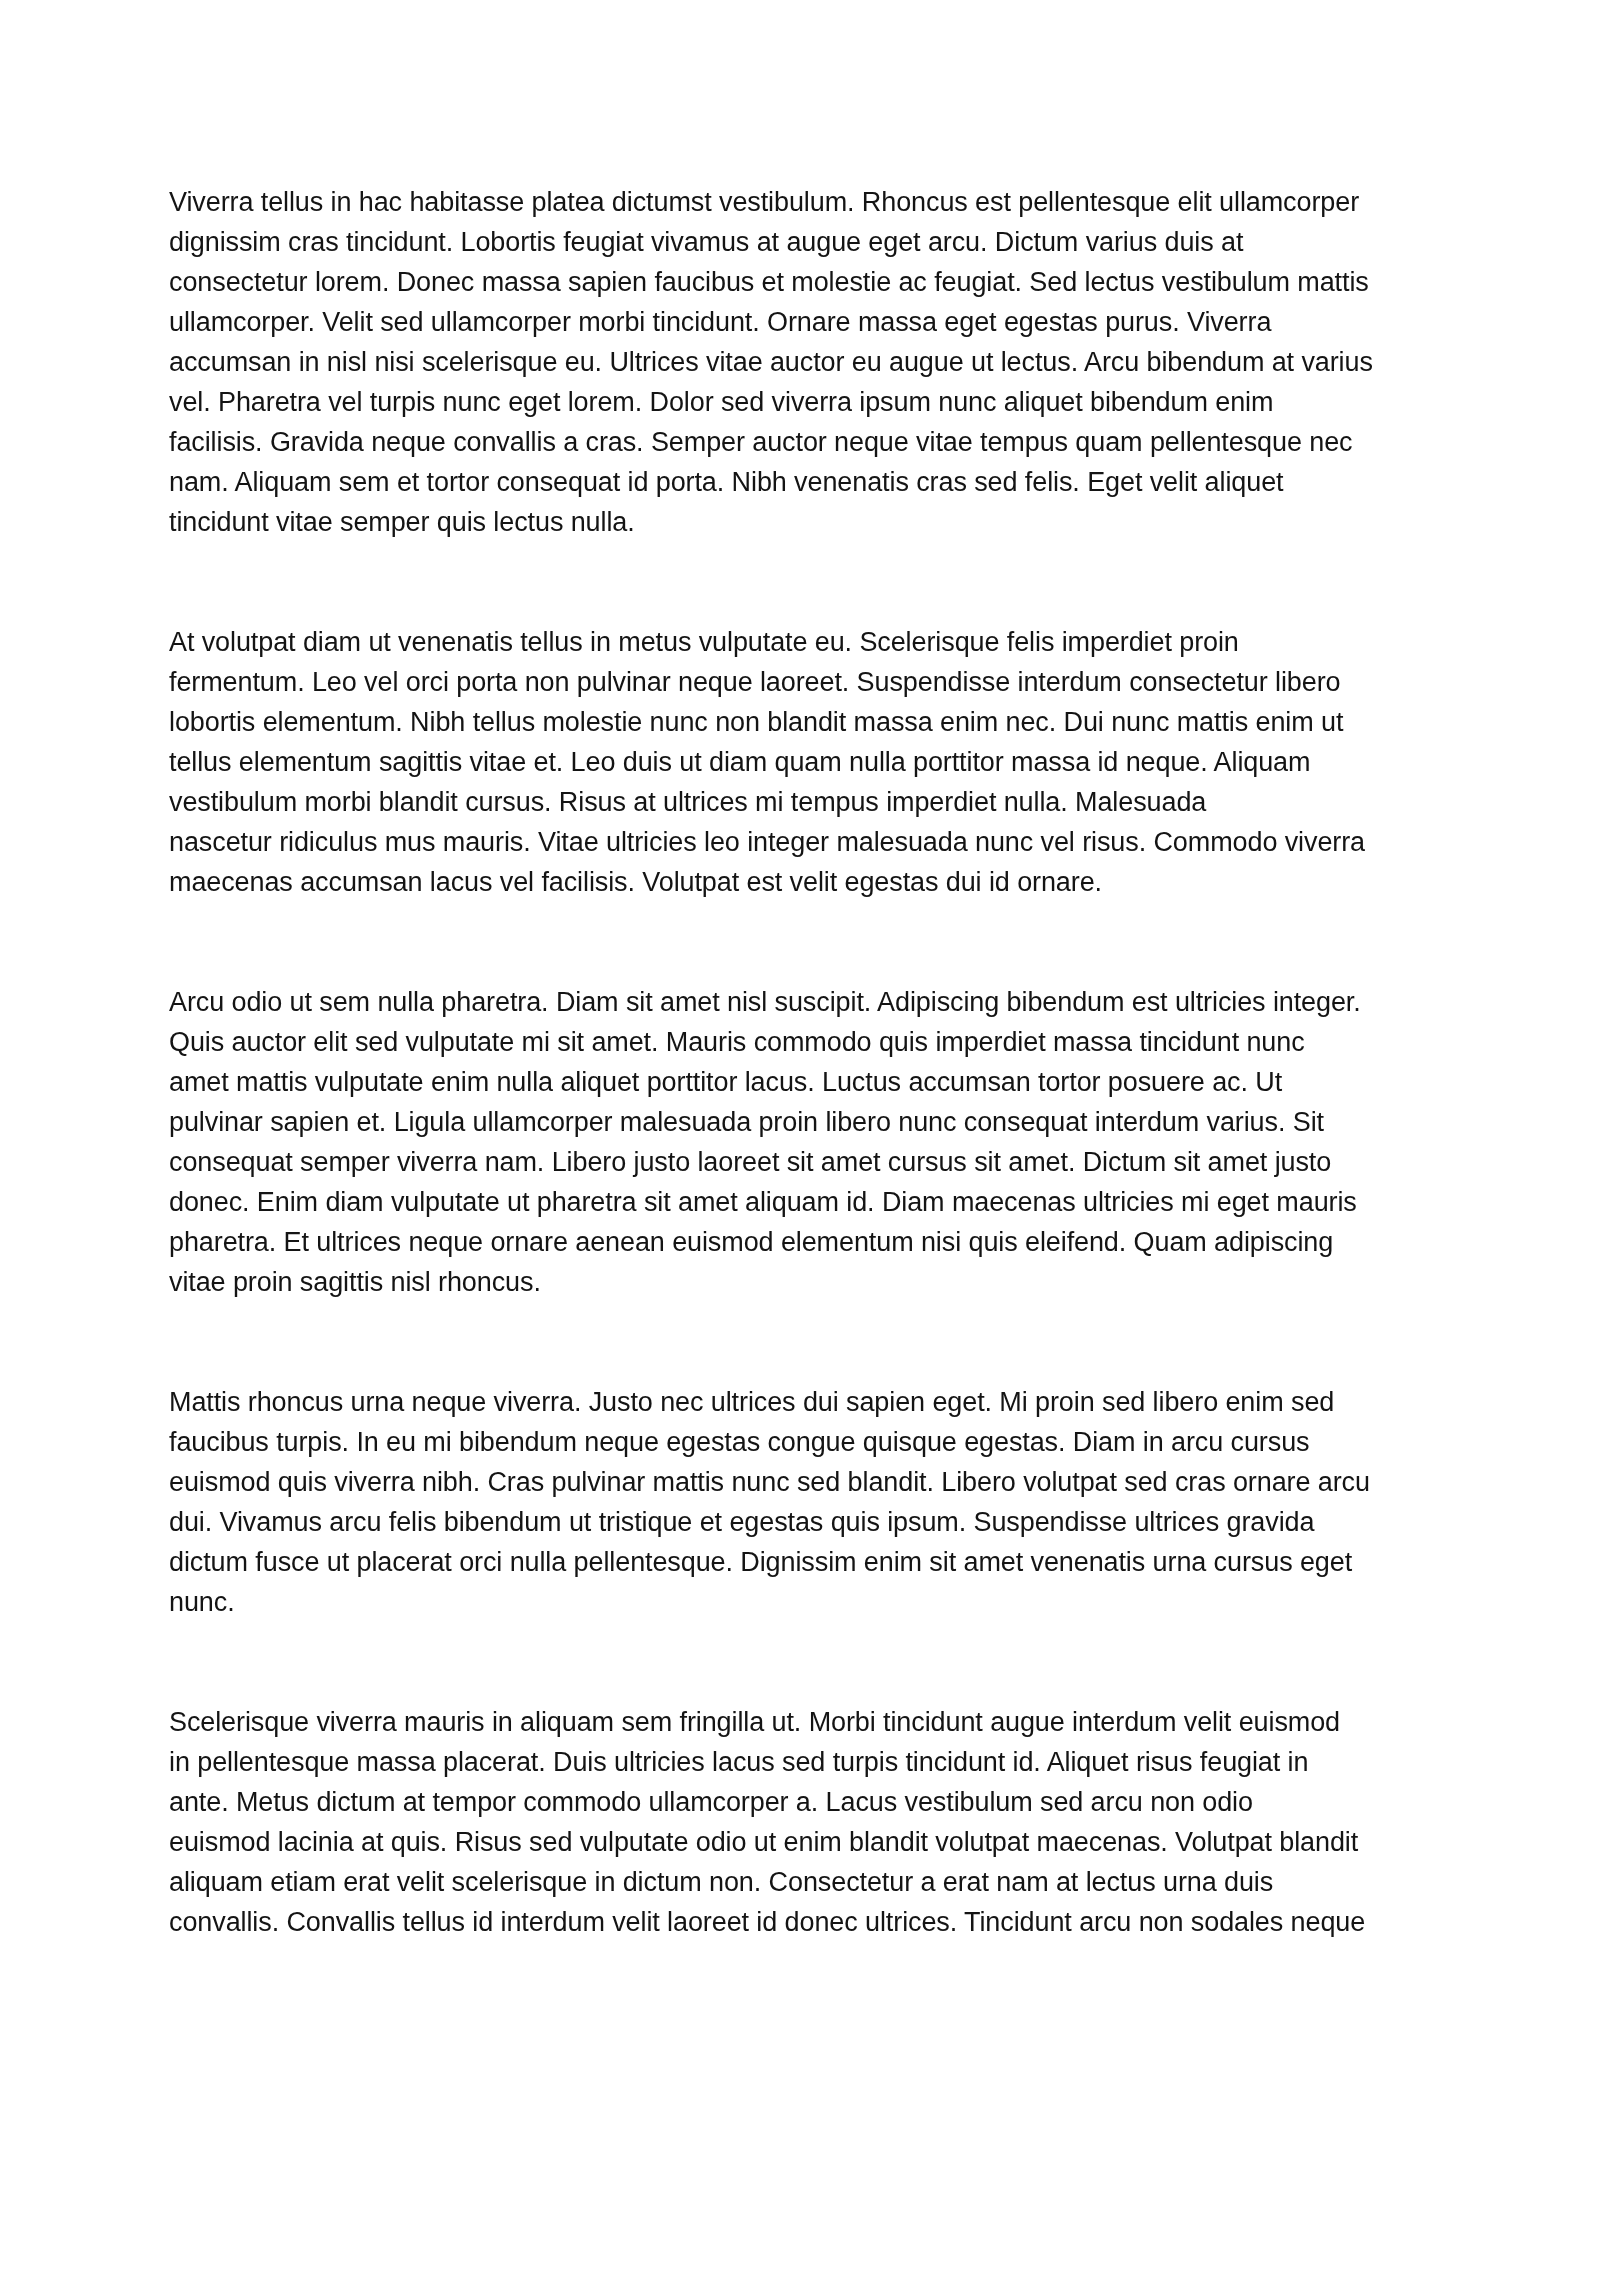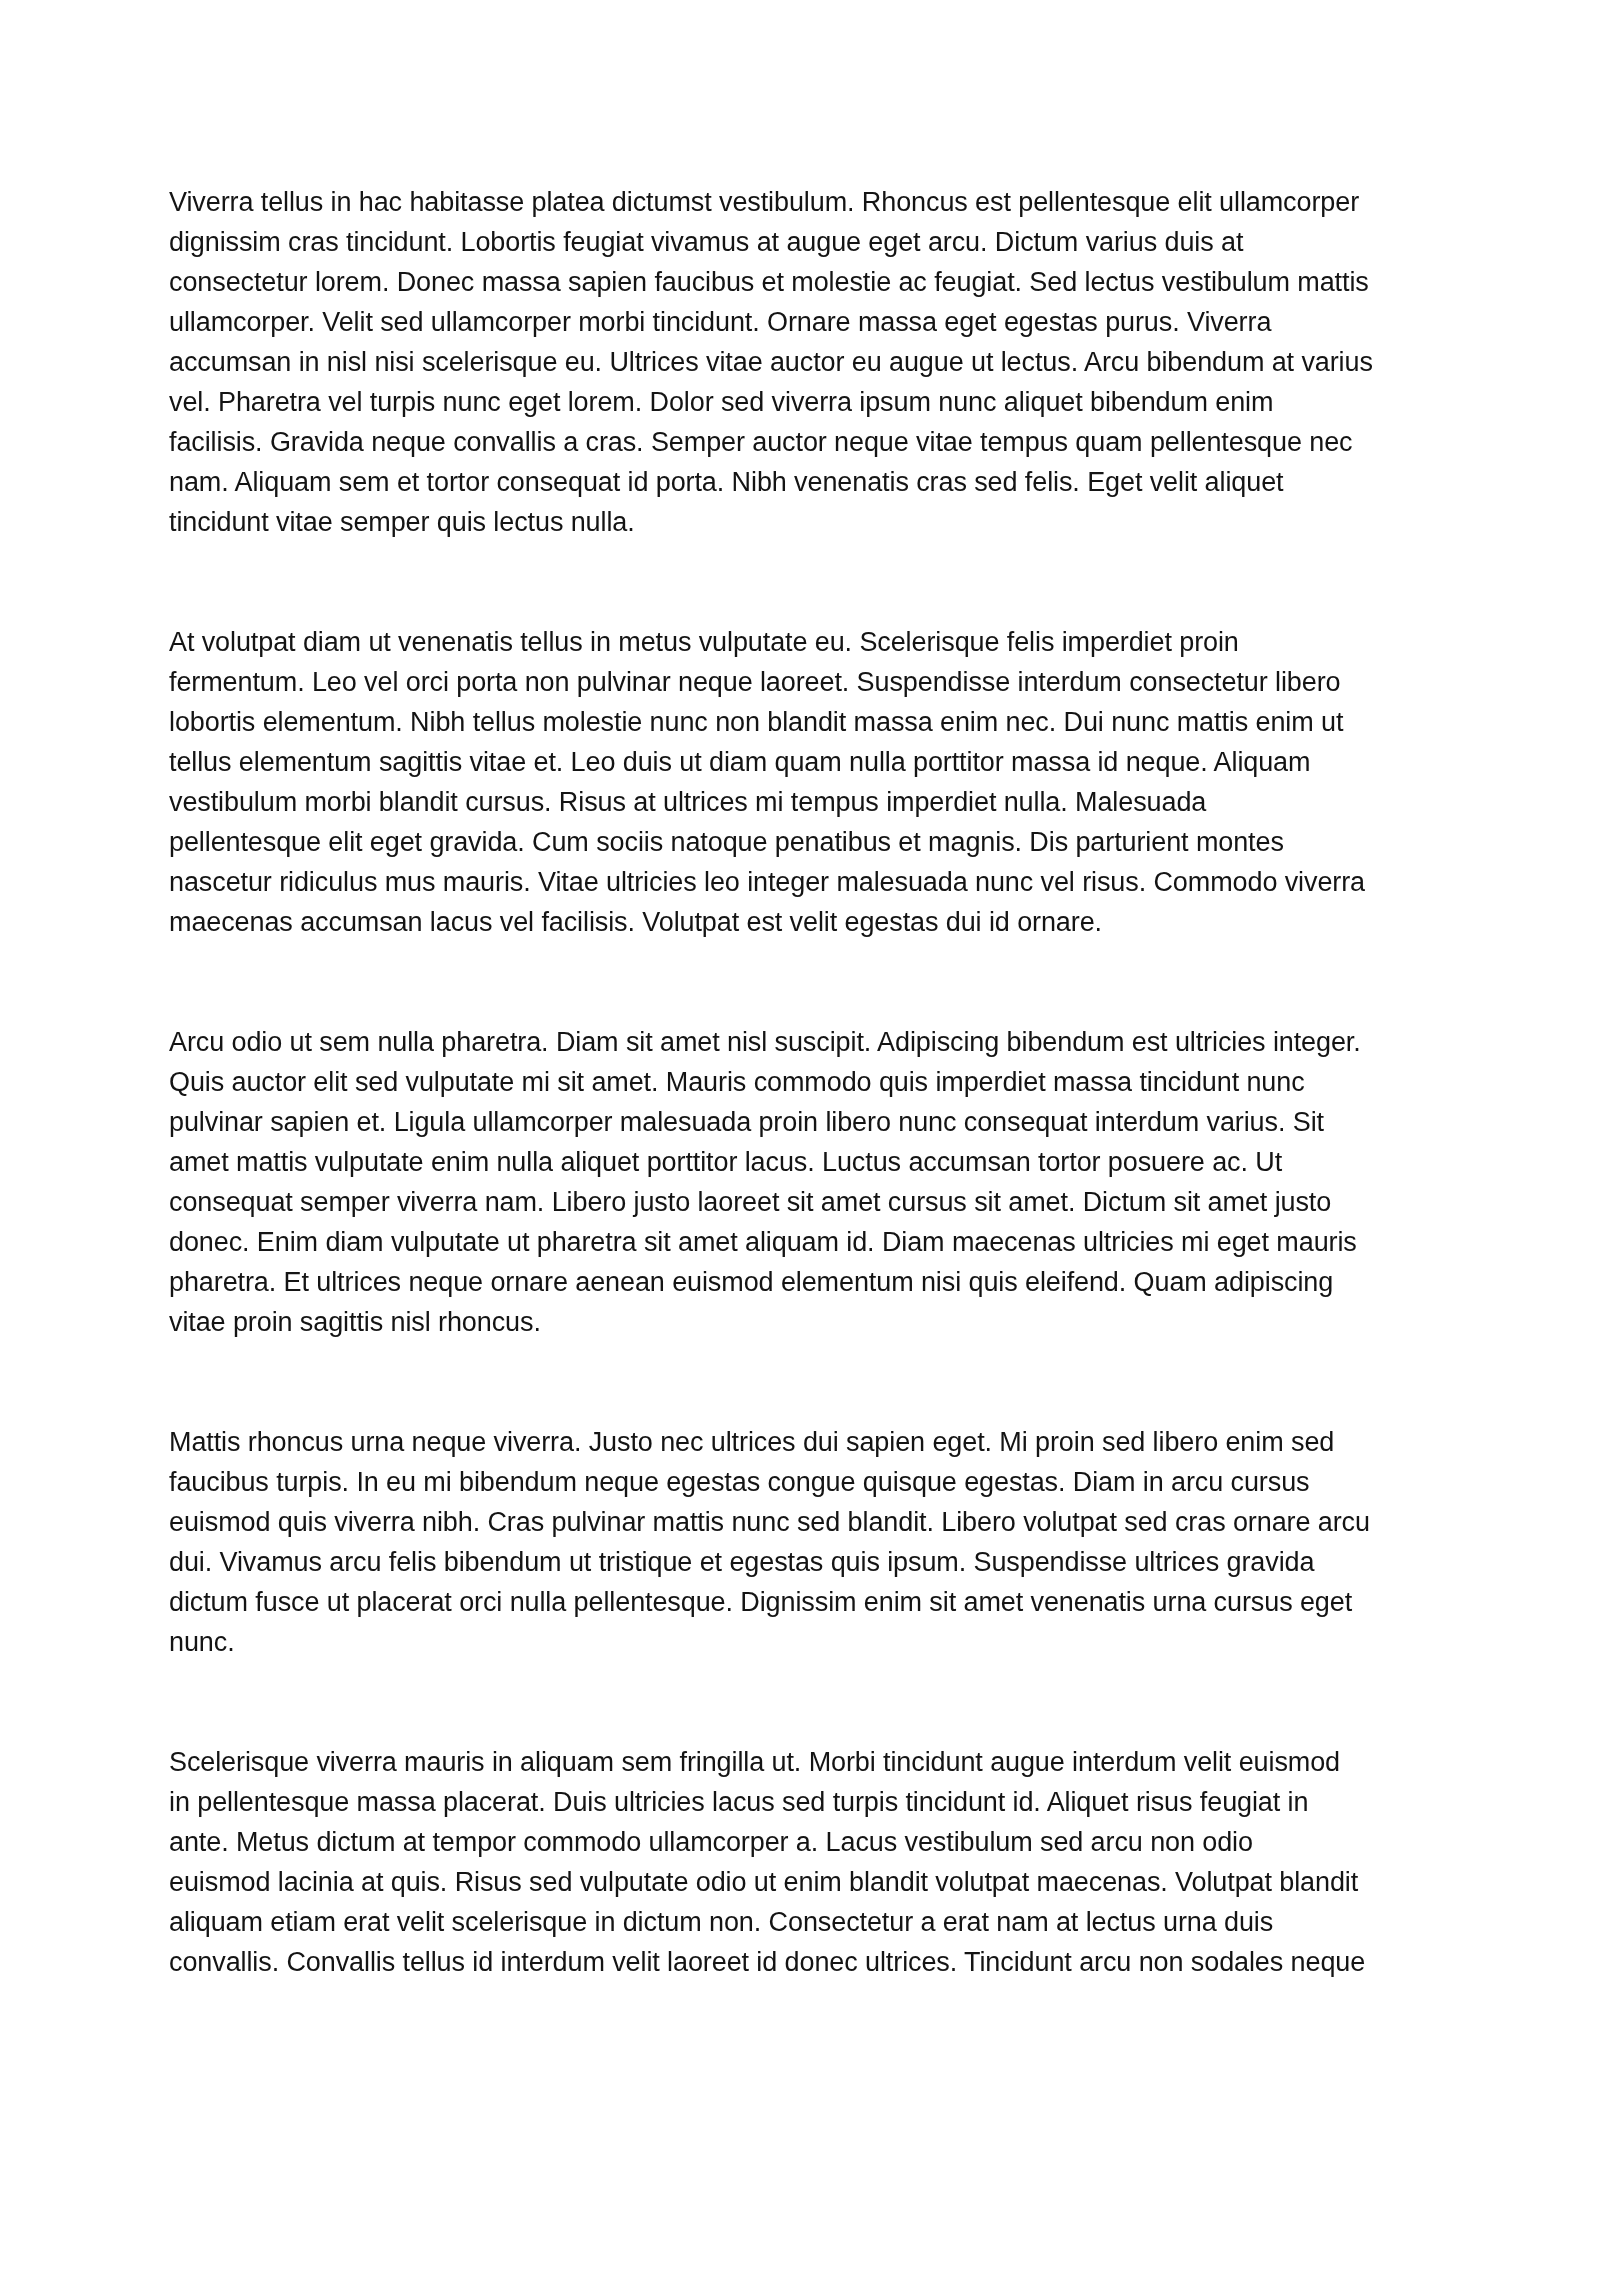--- a/index.html
+++ b/index.html
@@ -50,29 +50,28 @@
         <div class="line">facilisis. Gravida neque convallis a cras. Semper auctor neque vitae tempus quam pellentesque nec</div>
         <div class="line">nam. Aliquam sem et tortor consequat id porta. Nibh venenatis cras sed felis. Eget velit aliquet</div>
         <div class="line">tincidunt vitae semper quis lectus nulla.</div>
       </div>
       <div class="para">
         <div class="line">At volutpat diam ut venenatis tellus in metus vulputate eu. Scelerisque felis imperdiet proin</div>
         <div class="line">fermentum. Leo vel orci porta non pulvinar neque laoreet. Suspendisse interdum consectetur libero</div>
         <div class="line">lobortis elementum. Nibh tellus molestie nunc non blandit massa enim nec. Dui nunc mattis enim ut</div>
         <div class="line">tellus elementum sagittis vitae et. Leo duis ut diam quam nulla porttitor massa id neque. Aliquam</div>
         <div class="line">vestibulum morbi blandit cursus. Risus at ultrices mi tempus imperdiet nulla. Malesuada</div>
-        <div class="line">pellentesque elit eget gravida. Cum sociis natoque penatibus et magnis. Dis parturient montes</div>
         <div class="line">nascetur ridiculus mus mauris. Vitae ultricies leo integer malesuada nunc vel risus. Commodo viverra</div>
         <div class="line">maecenas accumsan lacus vel facilisis. Volutpat est velit egestas dui id ornare.</div>
       </div>
       <div class="para">
         <div class="line">Arcu odio ut sem nulla pharetra. Diam sit amet nisl suscipit. Adipiscing bibendum est ultricies integer.</div>
         <div class="line">Quis auctor elit sed vulputate mi sit amet. Mauris commodo quis imperdiet massa tincidunt nunc</div>
+        <div class="line">amet mattis vulputate enim nulla aliquet porttitor lacus. Luctus accumsan tortor posuere ac. Ut</div>
         <div class="line">pulvinar sapien et. Ligula ullamcorper malesuada proin libero nunc consequat interdum varius. Sit</div>
-        <div class="line">amet mattis vulputate enim nulla aliquet porttitor lacus. Luctus accumsan tortor posuere ac. Ut</div>
         <div class="line">consequat semper viverra nam. Libero justo laoreet sit amet cursus sit amet. Dictum sit amet justo</div>
         <div class="line">donec. Enim diam vulputate ut pharetra sit amet aliquam id. Diam maecenas ultricies mi eget mauris</div>
         <div class="line">pharetra. Et ultrices neque ornare aenean euismod elementum nisi quis eleifend. Quam adipiscing</div>
         <div class="line">vitae proin sagittis nisl rhoncus.</div>
       </div>
       <div class="para">
         <div class="line">Mattis rhoncus urna neque viverra. Justo nec ultrices dui sapien eget. Mi proin sed libero enim sed</div>
         <div class="line">faucibus turpis. In eu mi bibendum neque egestas congue quisque egestas. Diam in arcu cursus</div>
         <div class="line">euismod quis viverra nibh. Cras pulvinar mattis nunc sed blandit. Libero volutpat sed cras ornare arcu</div>
         <div class="line">dui. Vivamus arcu felis bibendum ut tristique et egestas quis ipsum. Suspendisse ultrices gravida</div>

